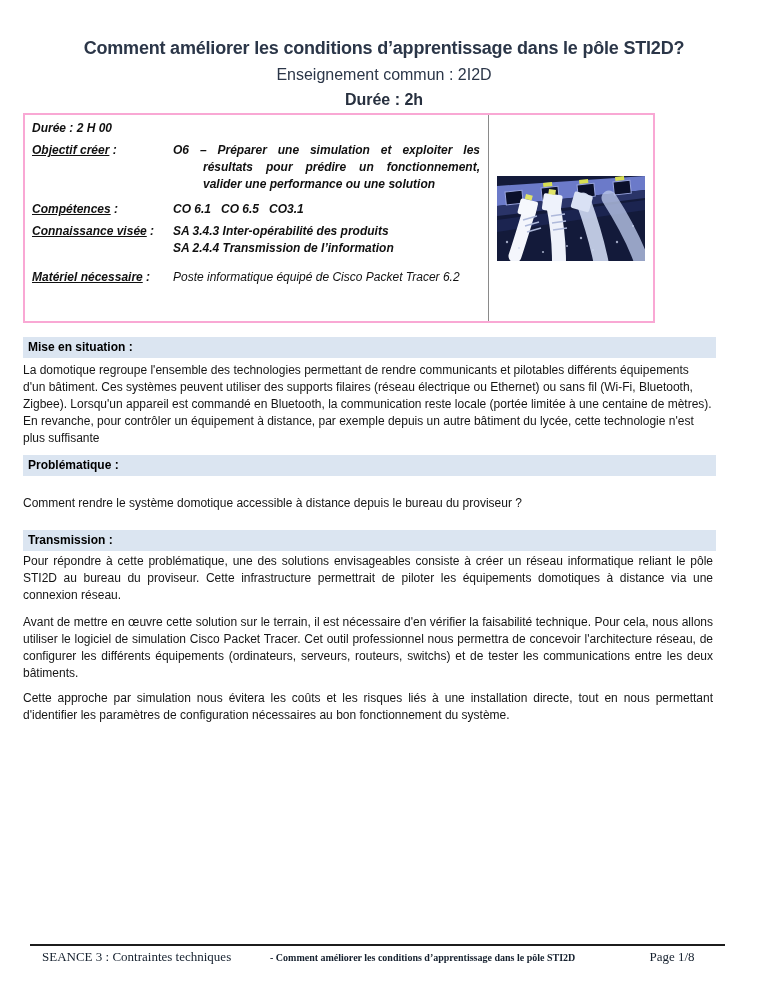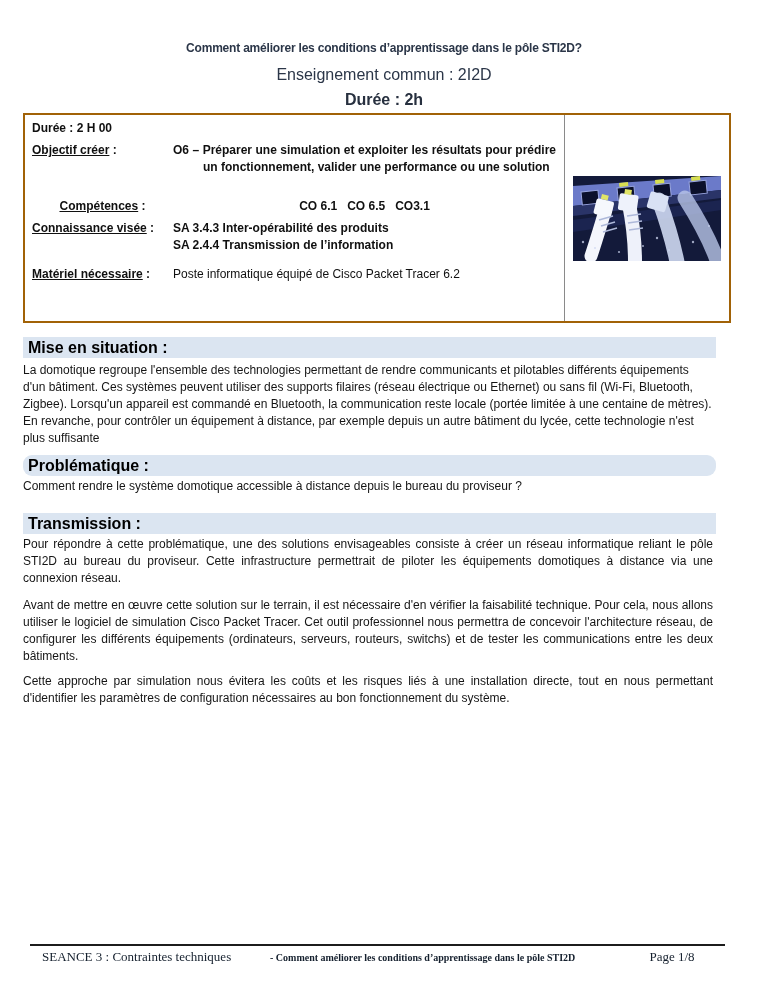--- a/index.html
+++ b/index.html
@@ -8,75 +8,75 @@
     width: 768px; height: 994px;
     background: #ffffff;
     font-family: "Liberation Sans", sans-serif;
     position: relative;
     color: #111;
   }
   .page { position: absolute; inset: 0; padding-top: 36px; }
 
   
   .title {
-    text-align: center; font-weight: bold; font-size: 12px; line-height: 24px;
+    text-align: center; font-weight: bold; font-size: 18px; line-height: 24px;
     color: #2b3648; letter-spacing: -0.2px;
   }
   .subtitle {
     text-align: center; font-size: 16px; line-height: 22px; margin-top: 4px;
     color: #2b3648;
   }
   .subtitle b { font-weight: normal; }
   .duration {
     text-align: center; font-size: 16px; font-weight: bold; line-height: 20px;
     margin-top: 4px; color: #27303f;
   }
 
   
   .info-table {
-    margin: 3px 0 0 23px; width: 708px; height: 210px;
-    border: 2px solid #a16207; display: flex;
+    margin: 3px 0 0 23px; width: 632px; height: 210px;
+    border: 2px solid #f9a8d4; display: flex; font-style: italic;
   }
   .cell-left {
     flex: 1; border-right: 1px solid #8a8a8a;
     padding: 5px 8px 4px 7px;
     font-size: 12px; font-weight: bold; line-height: 17px; color: #101010;
   }
   .cell-right {
     width: 164px; display: flex; align-items: center; justify-content: center;
     background: #ffffff;
   }
   .t-row { display: flex; }
   .t-label { width: 141px; flex: none; }
   .t-label .und { text-decoration: underline; }
   .t-content { flex: 1; }
   .mt5  { margin-top: 5px; }
   .mt2  { margin-top: 2px; }
-  .mt6  { margin-top: 22px; text-align: center; }
+  .mt6  { margin-top: 8px; }
   .mt12 { margin-top: 12px; }
   .hang { text-align: justify; padding-left: 30px; text-indent: -30px; }
   .ind  { text-align: justify; text-indent: 14px; }
   .pre  { white-space: pre-wrap; }
   .normal-w { font-weight: normal; }
 
   
   .bar {
     margin-left: 23px; width: 693px; background: #dbe5f1;
-    font-size: 16px; font-weight: bold; line-height: 15px;
+    font-size: 12px; font-weight: bold; line-height: 15px;
     padding: 3px 4px 3px 5px; color: #000;
   }
   .bar1 { margin-top: 14px; }
-  .bar2 { margin-top: 8px; border-radius: 9px; }
+  .bar2 { margin-top: 8px; }
   .bar3 { margin-top: 18px; }
   .para {
     margin-left: 23px; width: 690px;
     font-size: 12px; line-height: 17px; color: #151515;
   }
   .p-mt4  { margin-top: 4px; }
-  .p-mt5  { margin-top: 2px; }
+  .p-mt5  { margin-top: 19px; }
   .p-mt2  { margin-top: 2px; }
   .p-mt10 { margin-top: 10px; }
   .p-mt8  { margin-top: 8px; }
   .just { text-align: justify; }
 
   
   .footer-rule {
     position: absolute; left: 30px; top: 944px; width: 695px;
     border-top: 2px solid #1c1c1c; height: 0;
   }

